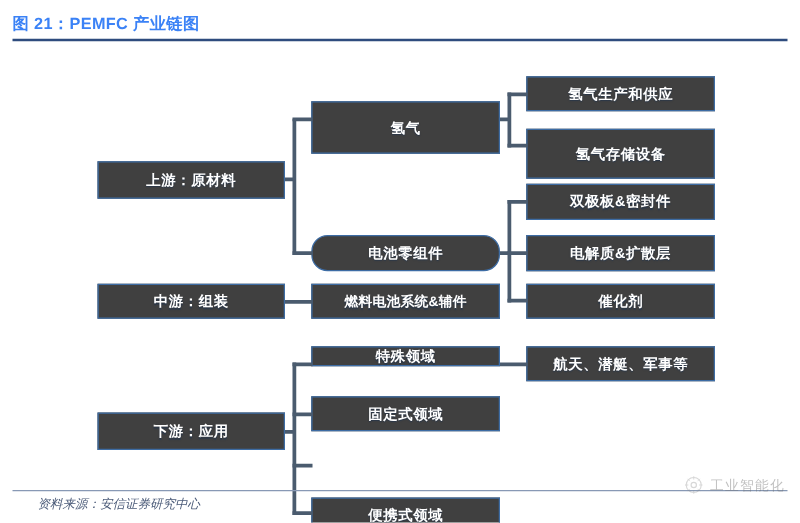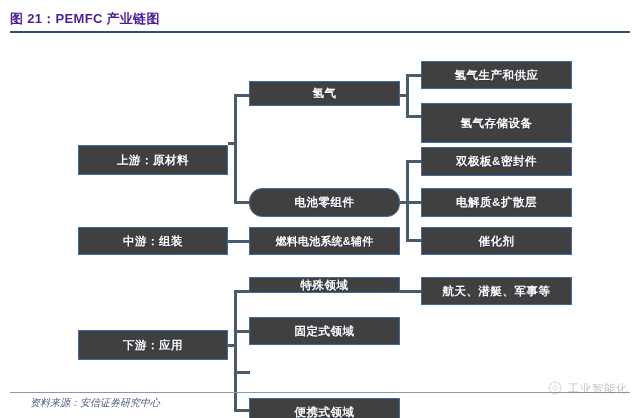--- a/index.html
+++ b/index.html
@@ -6,21 +6,21 @@
   body{
     width:640px;height:418px;background:#ffffff;
     font-family:"Liberation Sans","DejaVu Sans",sans-serif;
     overflow:hidden;position:relative;
   }
   #figure-root{position:relative;width:640px;height:418px;box-sizing:border-box;}
 
   
   .title-bar{position:absolute;left:10px;top:10px;width:620px;height:24px;}
   .title-text{
-    font-size:13px;font-weight:bold;color:#4c1d95;letter-spacing:.3px;
+    font-size:13px;font-weight:bold;color:#3b82f6;letter-spacing:.3px;
     white-space:nowrap;line-height:18px;
   }
   .title-rule{
     position:absolute;left:0;top:21px;width:620px;height:2px;
     background:#2E4C7E;
   }
 
   
   .canvas{position:absolute;left:0;top:34px;width:640px;height:350px;}
 
@@ -67,33 +67,33 @@
 
 <div id="figure-root">
 
   <div class="title-bar">
     <div class="title-text">图 21：PEMFC 产业链图</div>
     <div class="title-rule"></div>
   </div>
 
   <div class="canvas">
 
-    <div class="node" style="left:78px;top:95px;width:150px;height:30px;margin-top:16px;">
+    <div class="node" style="left:78px;top:95px;width:150px;height:30px;">
       <span>上游：原材料</span>
     </div>
 
     <div class="node" style="left:78px;top:193px;width:150px;height:28px;align-items:center;">
       <span>中游：组装</span>
     </div>
 
     <div class="node" style="left:78px;top:296px;width:150px;height:30px;">
       <span>下游：应用</span>
     </div>
 
-    <div class="node" style="left:249px;top:47px;width:151px;height:25px;">
+    <div class="node" style="left:249px;top:47px;width:151px;height:42px;">
       <span>氢气</span>
     </div>
 
     <div class="node" style="left:249px;top:154px;width:151px;height:29px;border-radius:13px;">
       <span>电池零组件</span>
     </div>
 
     <div class="node wide" style="left:249px;top:193px;width:151px;height:28px;">
       <span>燃料电池系统&amp;辅件</span>
     </div>

